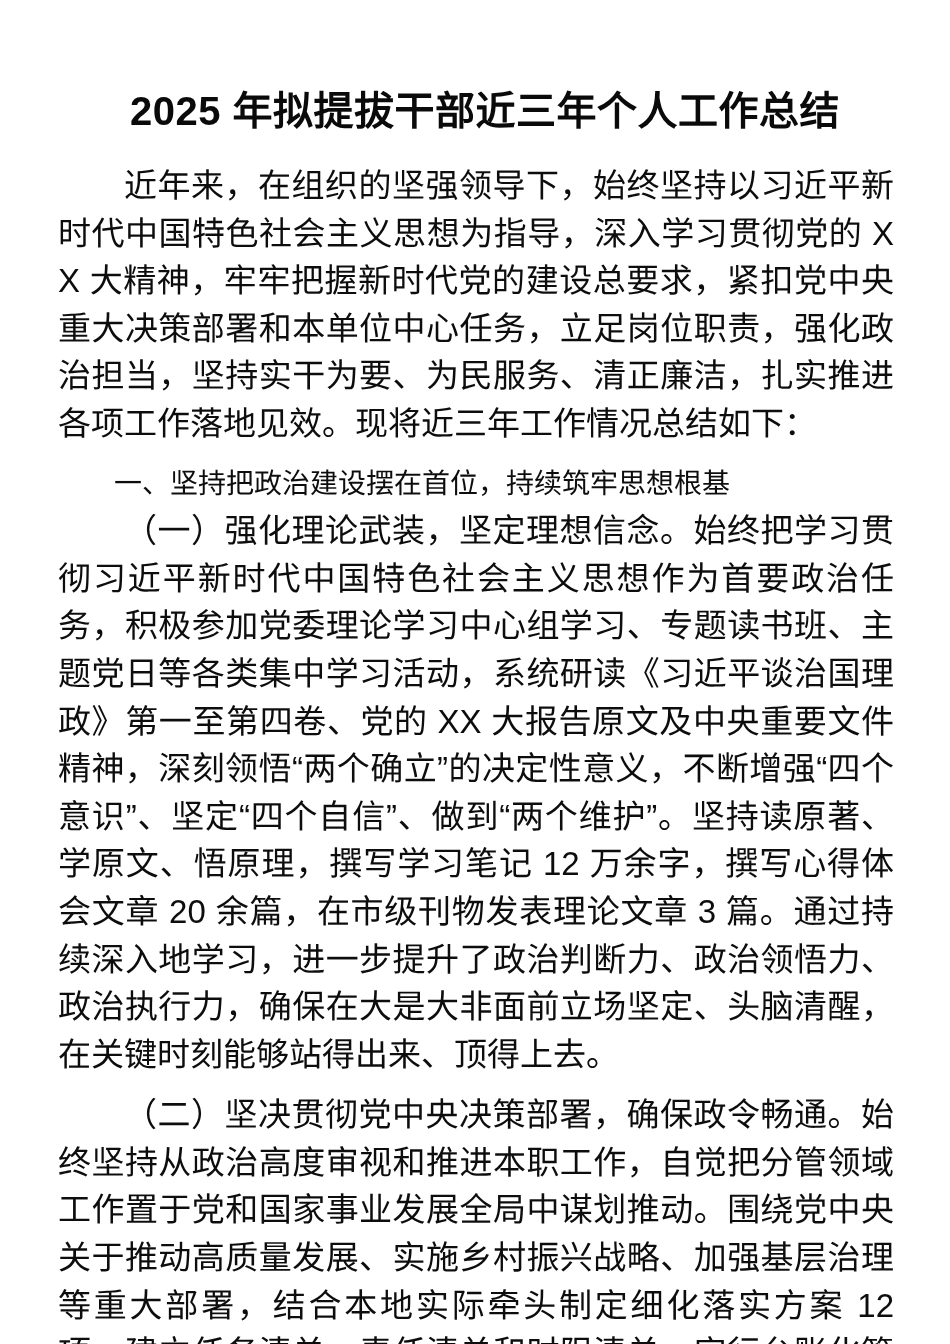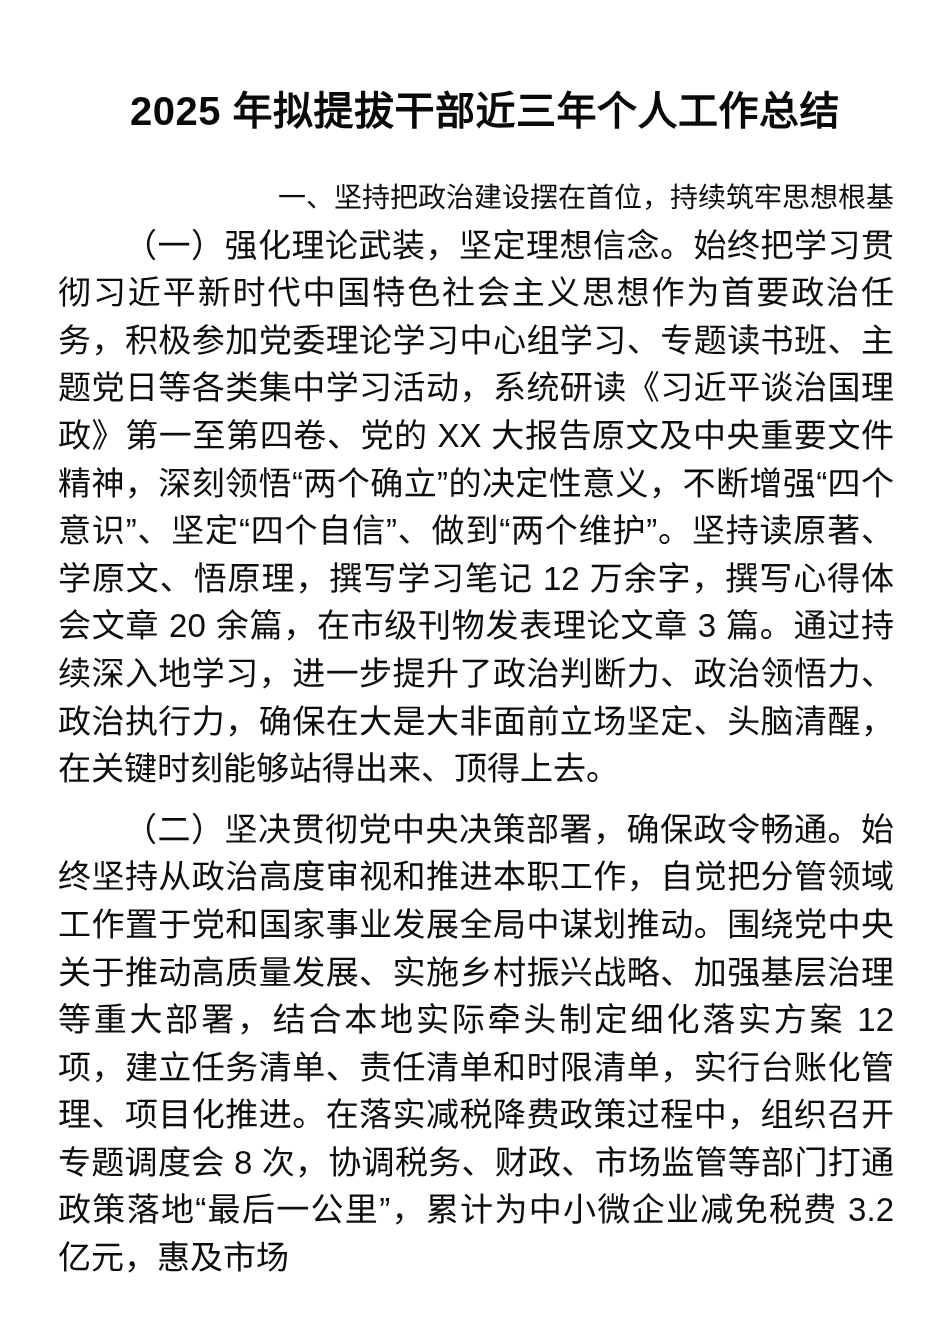--- a/index.html
+++ b/index.html
@@ -54,40 +54,41 @@
   }
   p.para.gap-md {
     margin-top: 13px;
   }
   p.section-heading {
     margin: 0;
     margin-top: 12px;
     font-size: 28px;
     line-height: 47.6px;
     text-indent: 56px;
-    text-align: right;
+    text-align: left;
     letter-spacing: 0px;
     color: #0d0d0d;
     font-weight: 420;
     word-break: break-all;
   }
   
   .clip-bottom {
     overflow: hidden;
   }
 </style>
 </head>
 <body>
 
 <div class="page">
 
   <h1 class="doc-title">2025 年拟提拔干部近三年个人工作总结</h1>
 
   <div class="body-area">
 
+    <p class="para">近年来，在组织的坚强领导下，始终坚持以习近平新时代中国特色社会主义思想为指导，深入学习贯彻党的 XX 大精神，牢牢把握新时代党的建设总要求，紧扣党中央重大决策部署和本单位中心任务，立足岗位职责，强化政治担当，坚持实干为要、为民服务、清正廉洁，扎实推进各项工作落地见效。现将近三年工作情况总结如下：</p>
 
     <p class="section-heading">一、坚持把政治建设摆在首位，持续筑牢思想根基</p>
 
     <p class="para gap-sm">（一）强化理论武装，坚定理想信念。始终把学习贯彻习近平新时代中国特色社会主义思想作为首要政治任务，积极参加党委理论学习中心组学习、专题读书班、主题党日等各类集中学习活动，系统研读《习近平谈治国理政》第一至第四卷、党的 XX 大报告原文及中央重要文件精神，深刻领悟“两个确立”的决定性意义，不断增强“四个意识”、坚定“四个自信”、做到“两个维护”。坚持读原著、学原文、悟原理，撰写学习笔记 12 万余字，撰写心得体会文章 20 余篇，在市级刊物发表理论文章 3 篇。通过持续深入地学习，进一步提升了政治判断力、政治领悟力、政治执行力，确保在大是大非面前立场坚定、头脑清醒，在关键时刻能够站得出来、顶得上去。</p>
 
     <p class="para gap-md clip-bottom">（二）坚决贯彻党中央决策部署，确保政令畅通。始终坚持从政治高度审视和推进本职工作，自觉把分管领域工作置于党和国家事业发展全局中谋划推动。围绕党中央关于推动高质量发展、实施乡村振兴战略、加强基层治理等重大部署，结合本地实际牵头制定细化落实方案 12 项，建立任务清单、责任清单和时限清单，实行台账化管理、项目化推进。在落实减税降费政策过程中，组织召开专题调度会 8 次，协调税务、财政、市场监管等部门打通政策落地“最后一公里”，累计为中小微企业减免税费 3.2 亿元，惠及市场</p>
 
   </div>
 
 </div>

